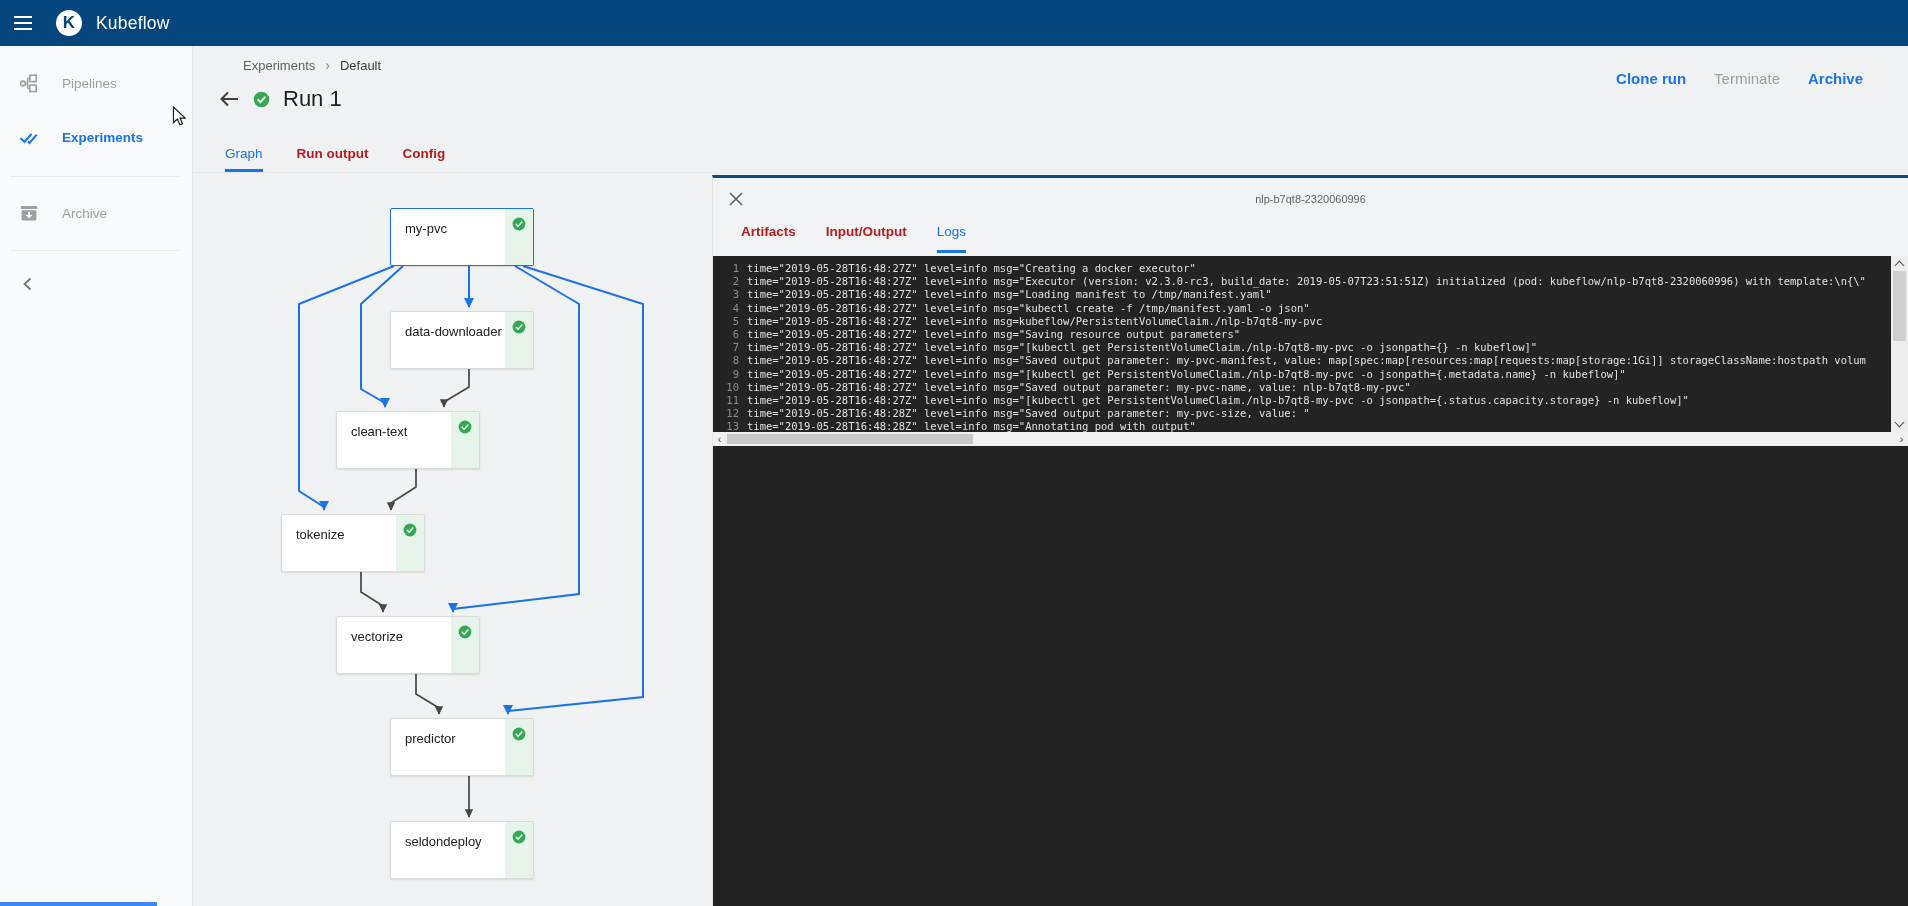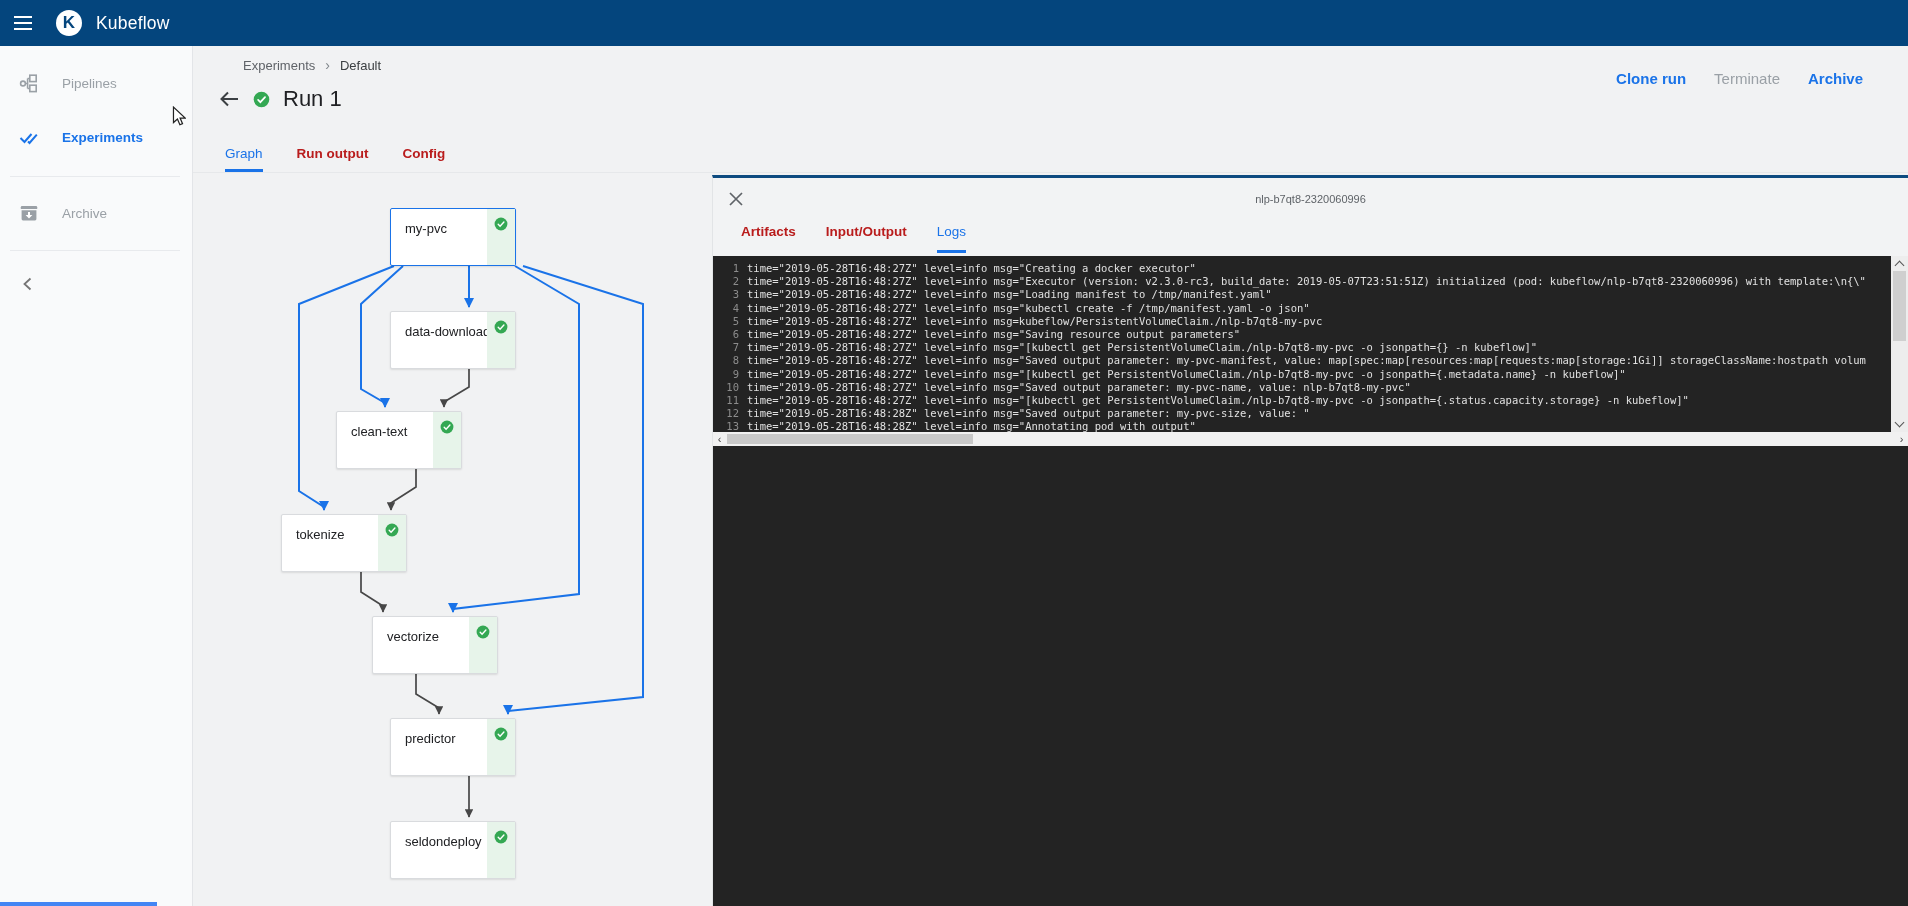--- a/index.html
+++ b/index.html
@@ -52,21 +52,21 @@
           border-bottom:1px solid #e6e8ea; padding-left:32px; display:flex; gap:34px; }
   .tab { font-size:13.5px; font-weight:700; color:#b91c1c; cursor:pointer;
          padding-bottom:7px; border-bottom:3px solid transparent; }
   .tab.active { color:#1a73e8; border-bottom-color:#1a73e8; font-weight:400; }
 
   
   .graph { position:absolute; left:0; top:127px; width:519px; bottom:0; overflow:hidden; }
   .graph svg.edges { position:absolute; left:0; top:0; }
   .edge { fill:none; stroke:#474747; stroke-width:1.7; }
   .edge-hl { fill:none; stroke:#1a73e8; stroke-width:2; }
-  .node { position:absolute; width:126px; height:58px; background:#fff;
+  .node { position:absolute; width:144px; height:58px; background:#fff;
           border:1px solid #d9dbde; border-radius:2px; cursor:pointer;
           box-shadow:0 1px 2px rgba(0,0,0,.10); }
   .node.selected { border:1.5px solid #1a73e8; }
   .node-label { position:absolute; left:14px; top:12px; font-size:13px;
                 font-weight:500; color:#202124; }
   .node-status { position:absolute; right:0; top:0; bottom:0; width:28px;
                  background:#e7f4ea; display:flex; justify-content:center; }
   .node-status svg { width:14px; height:14px; margin-top:8px; }
 
   
@@ -242,21 +242,21 @@
           </div>
           <div class="node" style="left: 88px; top: 341px;">
             <span class="node-label">tokenize</span>
             <div class="node-status">
               <svg viewBox="0 0 24 24">
                 <circle cx="12" cy="12" r="11" fill="#34a853"></circle>
                 <path d="M7.2 12.6 l3.2 3.2 6.6 -7.2" stroke="#fff" stroke-width="2.4" fill="none" stroke-linecap="round"></path>
               </svg>
             </div>
           </div>
-          <div class="node" style="left: 143px; top: 443px; margin-left: 36px;">
+          <div class="node" style="left: 143px; top: 443px;">
             <span class="node-label">vectorize</span>
             <div class="node-status">
               <svg viewBox="0 0 24 24">
                 <circle cx="12" cy="12" r="11" fill="#34a853"></circle>
                 <path d="M7.2 12.6 l3.2 3.2 6.6 -7.2" stroke="#fff" stroke-width="2.4" fill="none" stroke-linecap="round"></path>
               </svg>
             </div>
           </div>
           <div class="node" style="left: 197px; top: 545px;">
             <span class="node-label">predictor</span>

